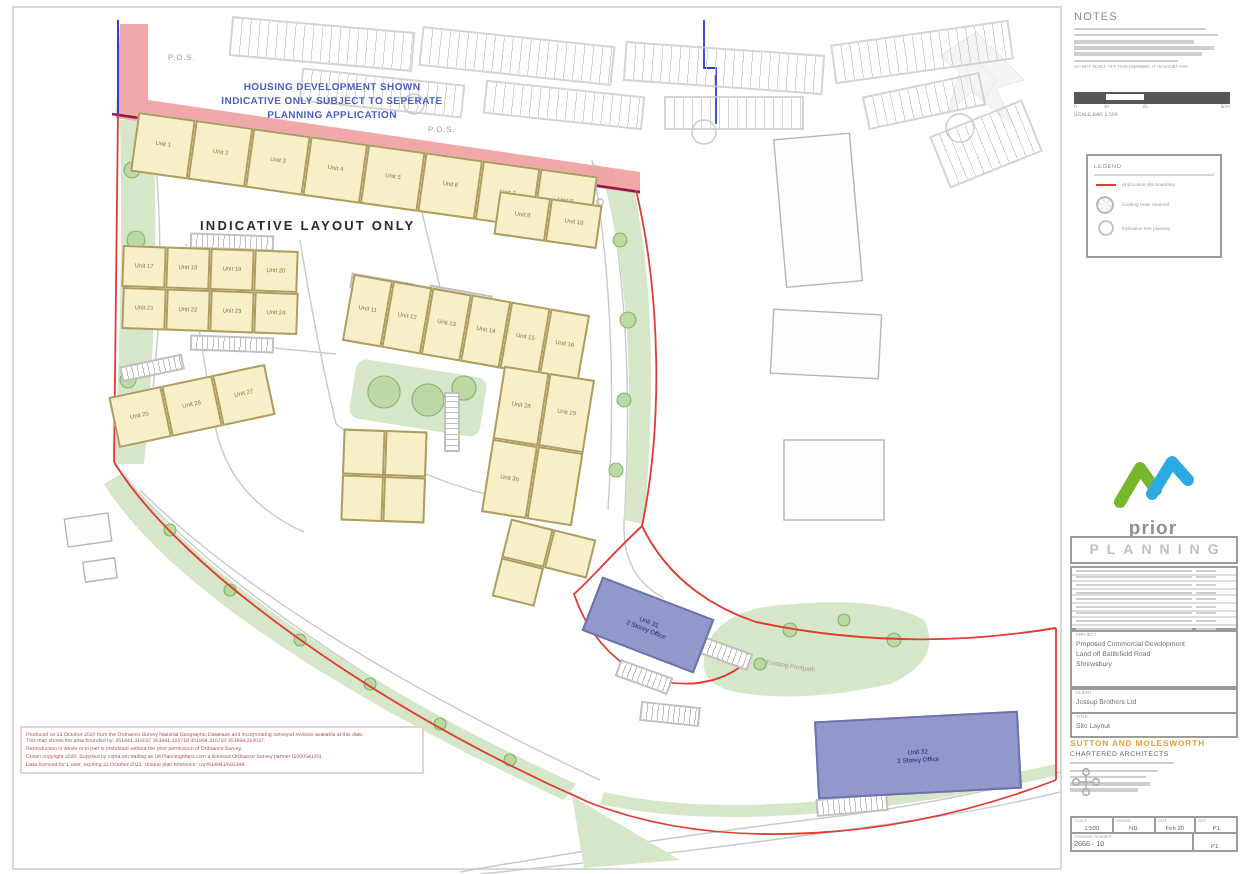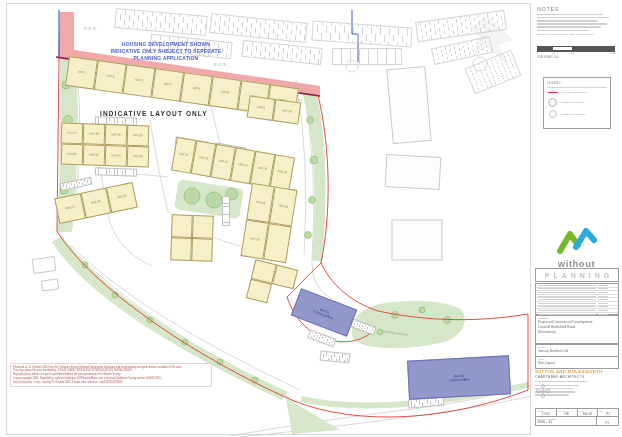--- a/index.html
+++ b/index.html
@@ -330,21 +330,21 @@
           </span>
         <span class="ltxt">Indicative tree planting</span>
       </div>
     </div>
 
     <div style="position:absolute;left:0;top:228px;width:87px;text-align:center;">
       <svg width="46" height="26" viewBox="0 0 46 26" style="position:static;display:inline-block;">
         <path d="M6,23 L16,6 L24,17" stroke="#76b82a" stroke-width="6" fill="none" stroke-linecap="round" stroke-linejoin="round"></path>
         <path d="M22,19 L32,3 L40,12" stroke="#2baae2" stroke-width="6" fill="none" stroke-linecap="round" stroke-linejoin="round"></path>
       </svg>
-      <div class="jessup">without</div>
+      <div class="jessup">prior</div>
       <div style="width:26px;height:1.4px;background:#bfe0ea;margin:1.5px auto 0;"></div>
     </div>
 
     <div class="bbox planbox" style="left:2px;top:268px;width:82px;height:12px;">PLANNING</div>
 
     <div class="bbox" style="left:2px;top:283px;width:82px;height:30px;">
       <div id="rev-rows">
           <div class="revrow">
             <i style="width: 58px;"></i>
             <i style="width: 10px;"></i>

